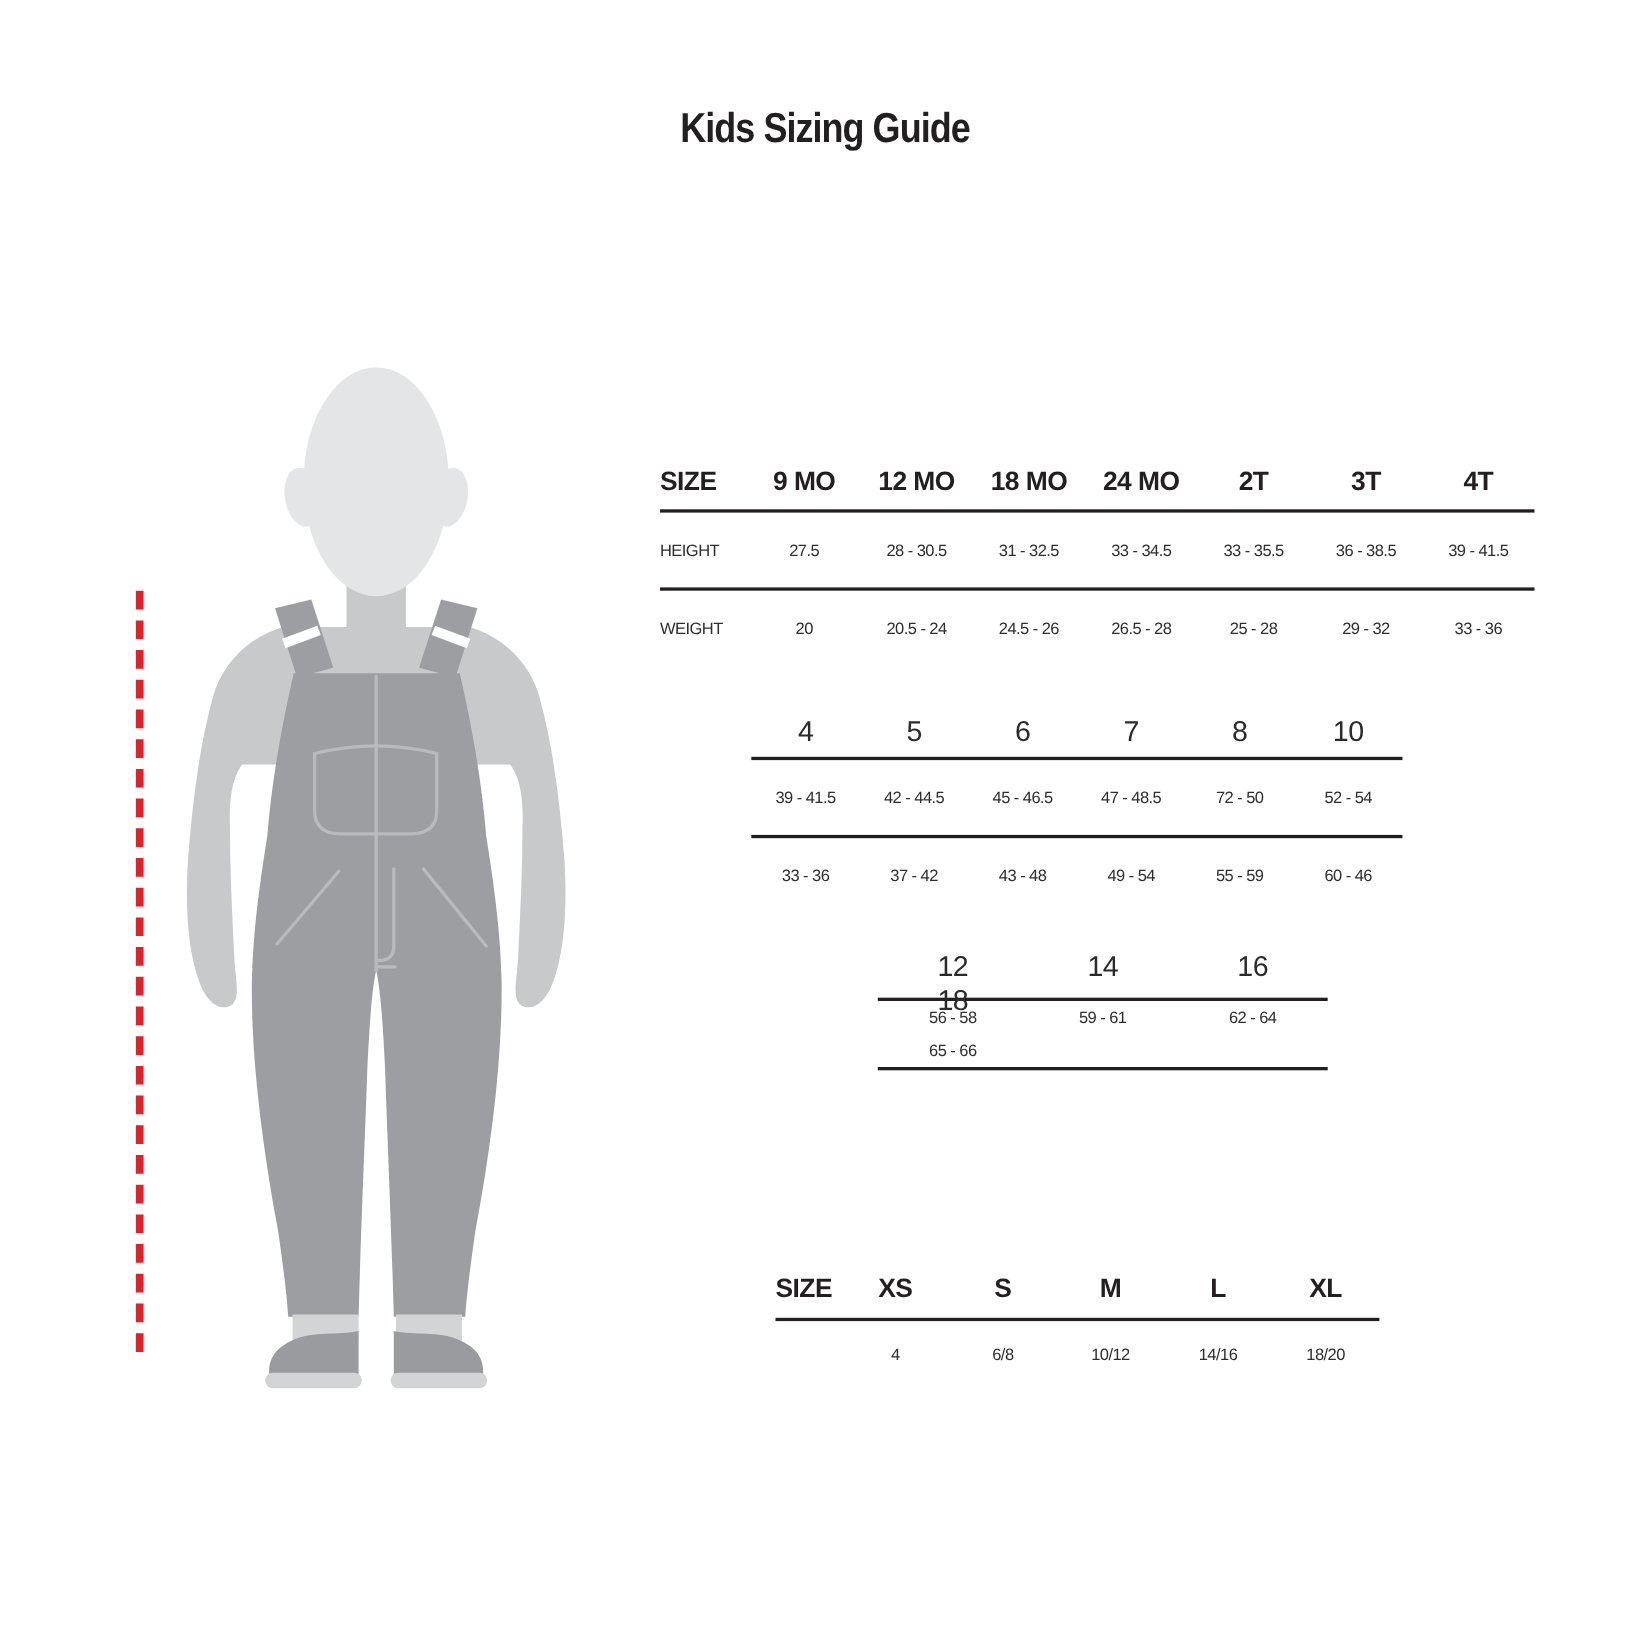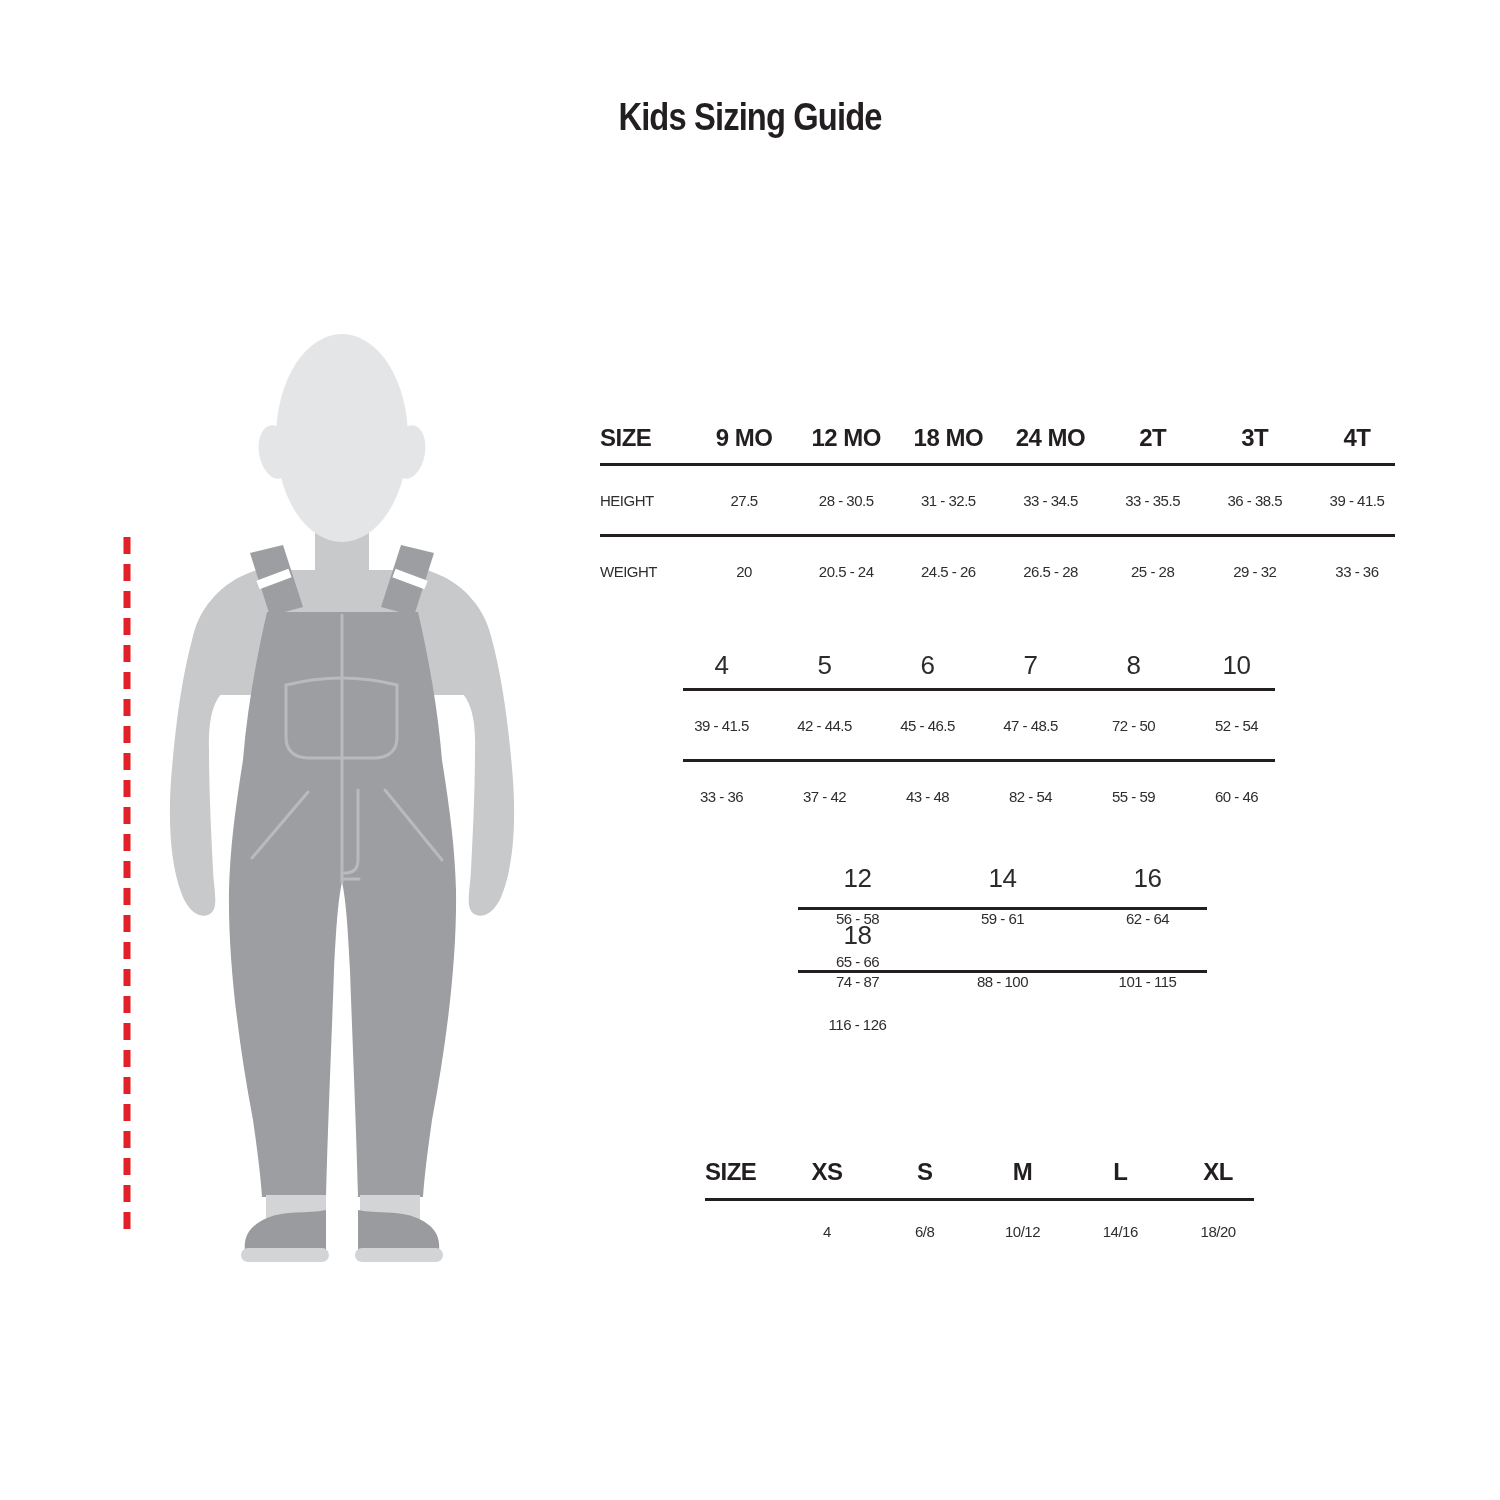--- a/index.html
+++ b/index.html
@@ -8,21 +8,21 @@
     font-family:"Liberation Sans", sans-serif;color:#231f20;overflow:hidden;
   }
   .page-title{
     position:absolute;top:96px;left:0;width:1500px;text-align:center;
     font-size:38px;font-weight:700;letter-spacing:-1px;color:#231f20;
     transform:scaleX(.86);transform-origin:50% 50%;
   }
   .figure-wrap{position:absolute;left:95px;top:330px;width:430px;height:940px;}
   
   .sz-table{position:absolute;}
-  .trow{display:grid;align-items:center;gap:26px;}
+  .trow{display:grid;align-items:center;}
   .cell{display:flex;align-items:center;justify-content:center;white-space:nowrap;}
   .cell.lbl{justify-content:flex-start;}
   .hd{font-weight:700;font-size:24px;letter-spacing:-0.5px;}
   .num-hd{font-weight:400;font-size:26px;letter-spacing:-0.5px;color:#2b2b2d;}
   .val{font-weight:400;font-size:15px;letter-spacing:-0.5px;color:#2e2e30;}
   .rule{height:0;border-top:3px solid #231f20;}
   
   #t1{left:600px;top:413px;width:795px;}
   #t1 .trow{grid-template-columns:80px repeat(7,1fr);}
   #t1 .head{height:50px;}
@@ -160,47 +160,41 @@
     <div class="cell val">45 - 46.5</div>
     <div class="cell val">47 - 48.5</div>
     <div class="cell val">72 - 50</div>
     <div class="cell val">52 - 54</div>
   </div>
   <div class="rule"></div>
   <div class="trow data">
     <div class="cell val">33 - 36</div>
     <div class="cell val">37 - 42</div>
     <div class="cell val">43 - 48</div>
-    <div class="cell val">82 - 54</div>
+    <div class="cell val">49 - 54</div>
     <div class="cell val">55 - 59</div>
     <div class="cell val">60 - 46</div>
   </div>
 </div>
 
 <div class="sz-table" id="t3">
   <div class="trow head">
     <div class="cell num-hd">12</div>
     <div class="cell num-hd">14</div>
     <div class="cell num-hd">16</div>
     <div class="cell num-hd">18</div>
   </div>
   <div class="rule"></div>
   <div class="trow data">
     <div class="cell val">56 - 58</div>
     <div class="cell val">59 - 61</div>
     <div class="cell val">62 - 64</div>
     <div class="cell val">65 - 66</div>
   </div>
   <div class="rule"></div>
-  <div class="trow data">
-    <div class="cell val">74 - 87</div>
-    <div class="cell val">88 - 100</div>
-    <div class="cell val">101 - 115</div>
-    <div class="cell val">116 - 126</div>
-  </div>
 </div>
 
 <div class="sz-table" id="t4">
   <div class="trow head">
     <div class="cell lbl hd">SIZE</div>
     <div class="cell hd">XS</div>
     <div class="cell hd">S</div>
     <div class="cell hd">M</div>
     <div class="cell hd">L</div>
     <div class="cell hd">XL</div>

